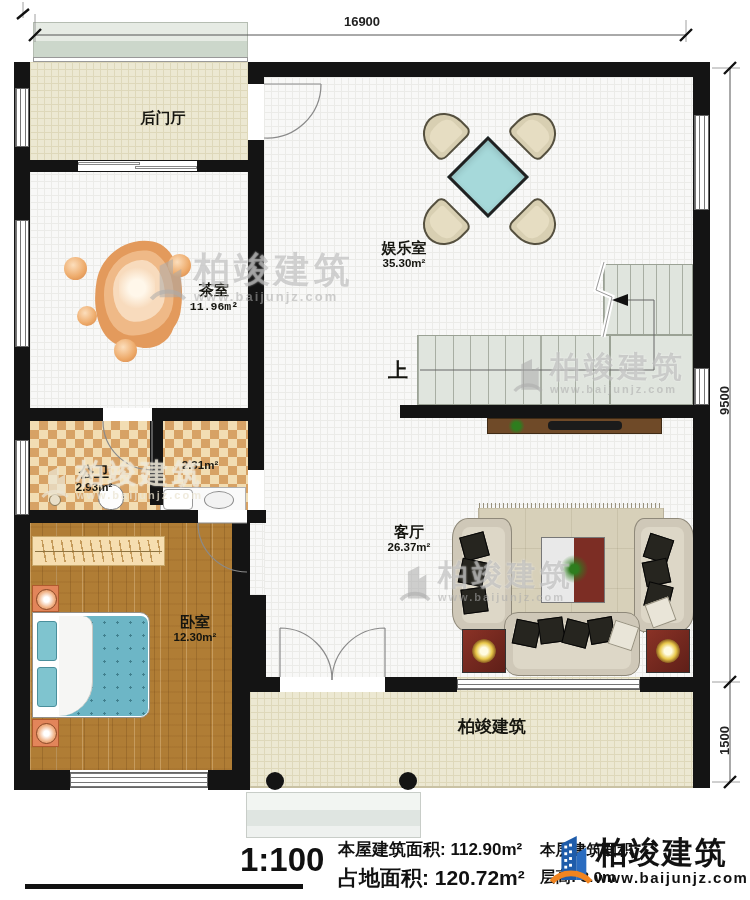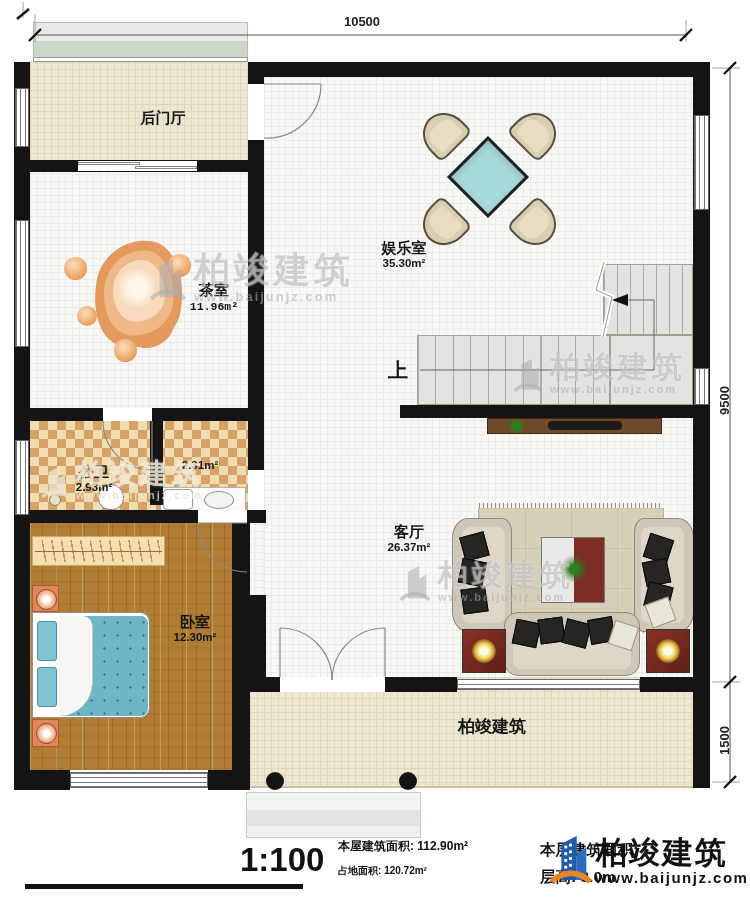--- a/index.html
+++ b/index.html
@@ -238,21 +238,21 @@
       <div class="rname">客厅</div>
       <div class="rarea">26.37m²</div>
     </div>
   <div class="rlabel" style="left:492px;top:717px;">
       <div class="rname" style="font-size:17px;">柏竣建筑</div>
     </div>
   <div class="rlabel" style="left:398px;top:359px;">
       <div class="rname" style="font-size:20px;">上</div>
     </div>
 
-  <div class="dim" style="left:332px;top:14px;width:60px;text-align:center;">10500</div>
+  <div class="dim" style="left:332px;top:14px;width:60px;text-align:center;">16900</div>
   <div class="dim vdim" style="left:703px;top:393px;width:42px;text-align:center;">9500</div>
   <div class="dim vdim" style="left:703px;top:733px;width:42px;text-align:center;">1500</div>
 
   <div class="wm" style="left:148px;top:252px;">
     <svg width="40" height="50" viewBox="0 0 48 52">
         <path d="M14 48 V10 L30 2 V48 Z M30 20 L40 14 V48 H30 Z" fill="currentColor"></path>
         <path d="M4 50 C14 38 34 38 44 50" stroke="currentColor" stroke-width="5" fill="none"></path>
       </svg>
     <div class="wm-text">
         <div class="brand" style="font-size:36px;">柏竣建筑</div>
@@ -285,25 +285,25 @@
         <path d="M4 50 C14 38 34 38 44 50" stroke="currentColor" stroke-width="5" fill="none"></path>
       </svg>
     <div class="wm-text">
         <div class="brand" style="font-size:30px;">柏竣建筑</div>
         <div class="url" style="font-size:11px;">www.baijunjz.com</div>
       </div>
   </div>
 
   <div class="tb" style="left:25px;top:884px;width:278px;height:5px;background:#111;"></div>
   <div class="tb" style="left:240px;top:841px;font-size:33px;font-weight:bold;">1:100</div>
-  <div class="tb" style="left:338px;top:838px;font-size:12px;font-weight:bold;">
+  <div class="tb" style="left:338px;top:838px;font-size:17px;font-weight:bold;">
     <span>本屋建筑面积:</span>
     <span>112.90m²</span>
   </div>
-  <div class="tb" style="left:338px;top:864px;font-size:10px;font-weight:bold;">
+  <div class="tb" style="left:338px;top:864px;font-size:21px;font-weight:bold;">
     <span>占地面积:</span>
     <span>120.72m²</span>
   </div>
   <div class="tb" style="left:540px;top:840px;font-size:15.5px;font-weight:bold;z-index:50;">
     <span>本层建筑面积:</span>
   </div>
   <div class="tb" style="left:540px;top:867px;font-size:15.5px;font-weight:bold;z-index:50;">
     <span>层高:</span>
     <span>3.0m</span>
   </div>

